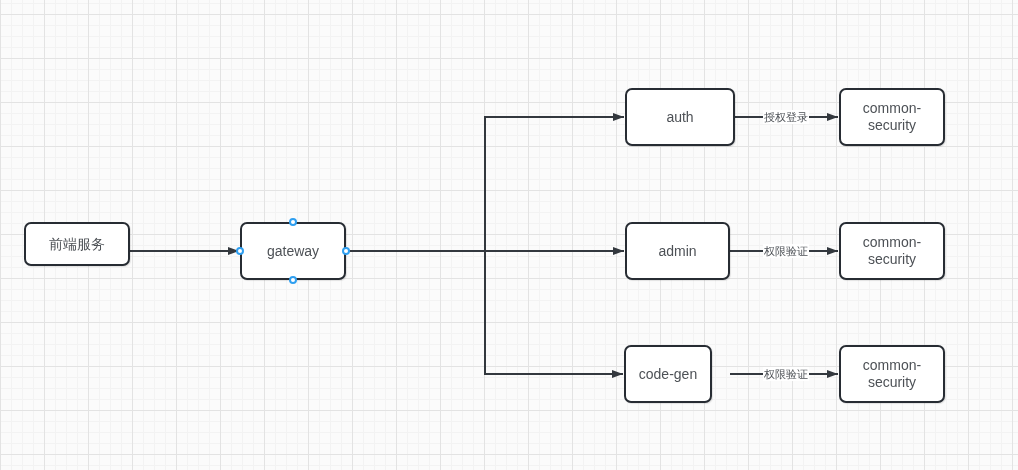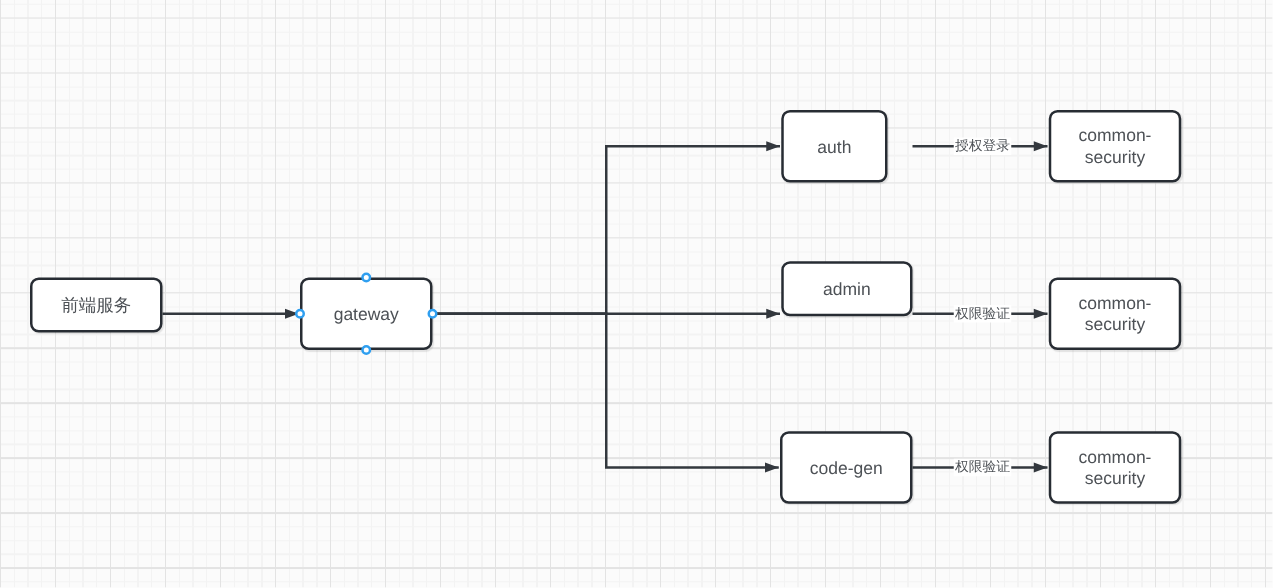--- a/index.html
+++ b/index.html
@@ -100,27 +100,27 @@
         <polyline points="730,374 838,374" fill="none" stroke="#33383e" stroke-width="2" stroke-linejoin="miter" marker-end="url(#arrowhead)"></polyline>
       </g>
   </svg>
   <div id="node-layer">
       <div class="node" style="left: 24px; top: 222px; width: 106px; height: 44px;">
         <span class="node-label">前端服务</span>
       </div>
       <div class="node" style="left: 240px; top: 222px; width: 106px; height: 58px;">
         <span class="node-label">gateway</span>
       </div>
-      <div class="node" style="left: 625px; top: 88px; width: 85px; height: 58px;">
+      <div class="node" style="left: 625px; top: 88px; width: 110px; height: 58px;">
         <span class="node-label">auth</span>
       </div>
-      <div class="node" style="left: 625px; top: 209px; width: 105px; height: 44px;">
+      <div class="node" style="left: 625px; top: 222px; width: 105px; height: 58px;">
         <span class="node-label">admin</span>
       </div>
-      <div class="node" style="left: 624px; top: 345px; width: 106px; height: 58px;">
+      <div class="node" style="left: 624px; top: 345px; width: 88px; height: 58px;">
         <span class="node-label">code-gen</span>
       </div>
       <div class="node" style="left: 839px; top: 88px; width: 106px; height: 58px;">
         <span class="node-label">common-security</span>
       </div>
       <div class="node" style="left: 839px; top: 222px; width: 106px; height: 58px;">
         <span class="node-label">common-security</span>
       </div>
       <div class="node" style="left: 839px; top: 345px; width: 106px; height: 58px;">
         <span class="node-label">common-security</span>

